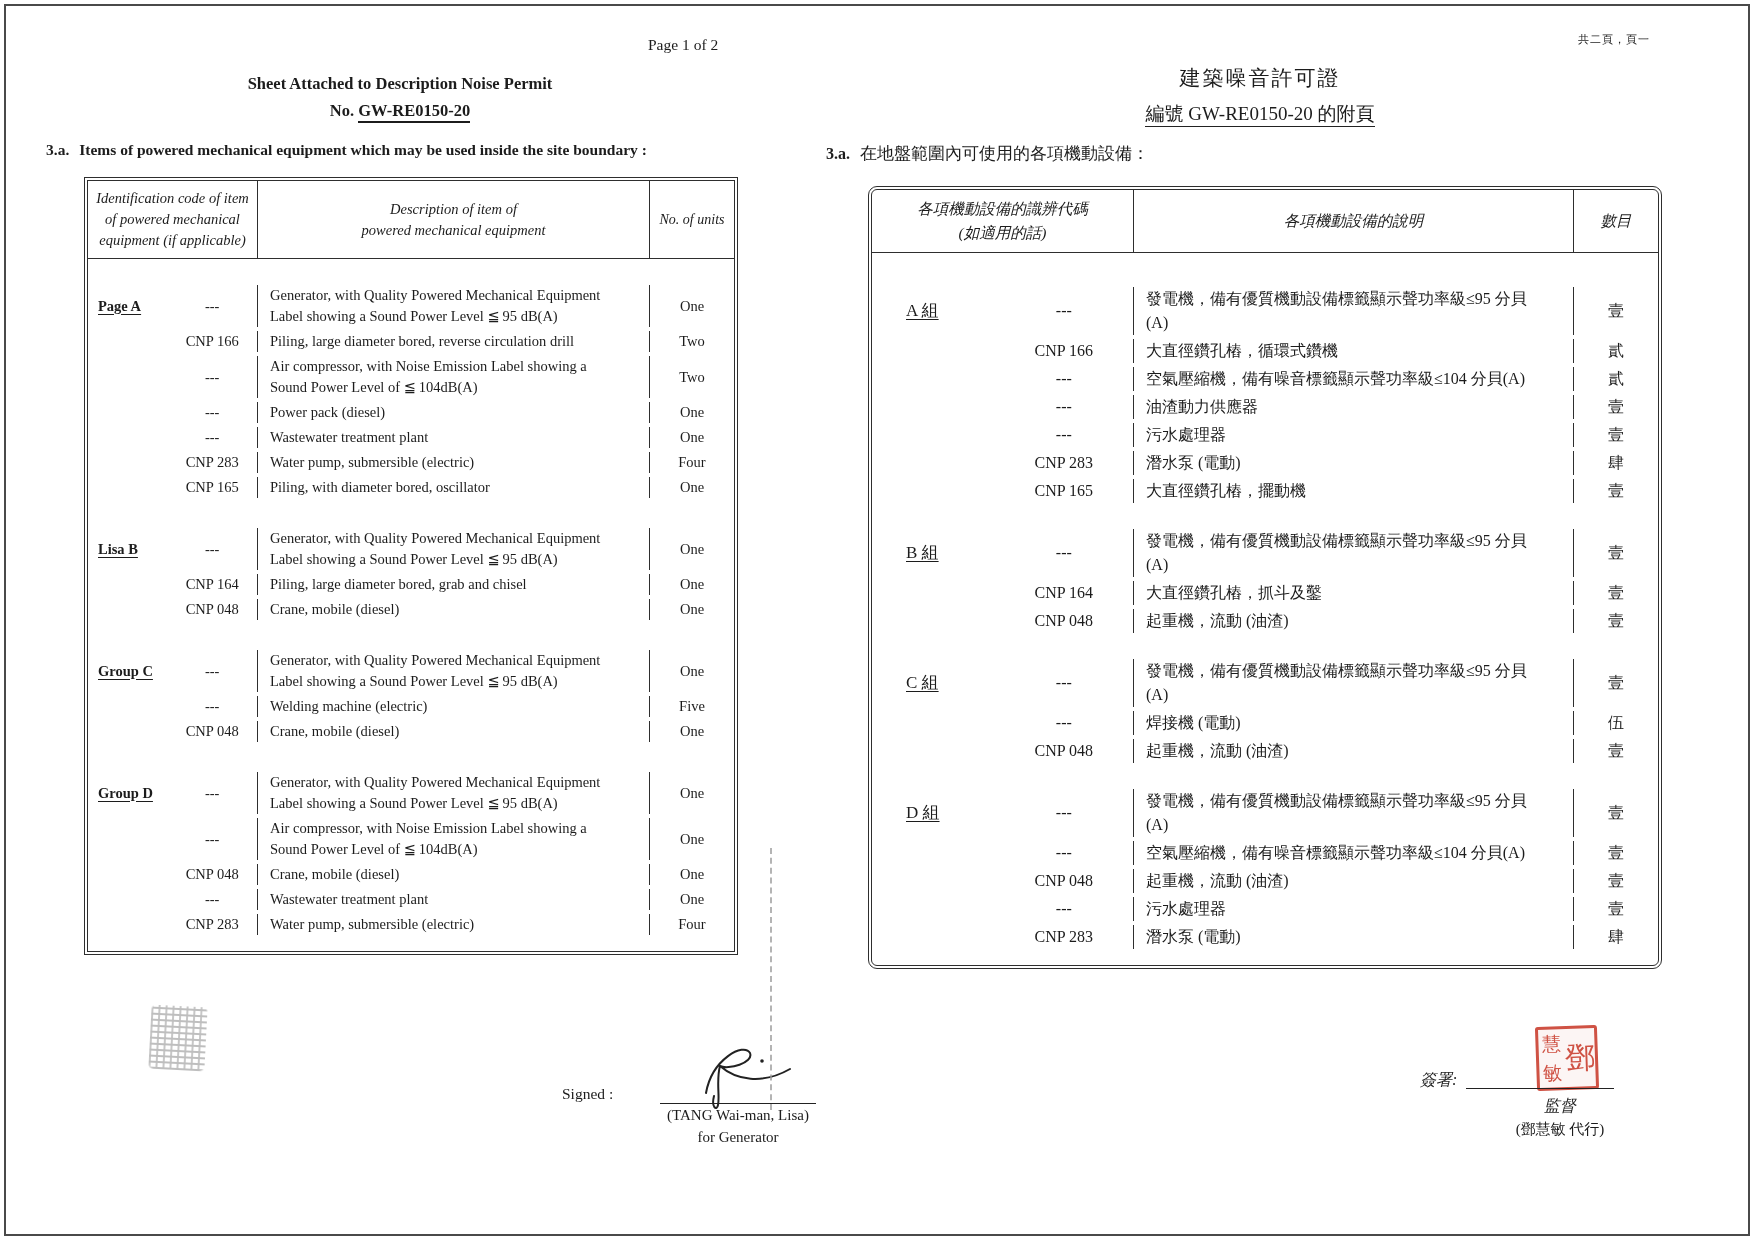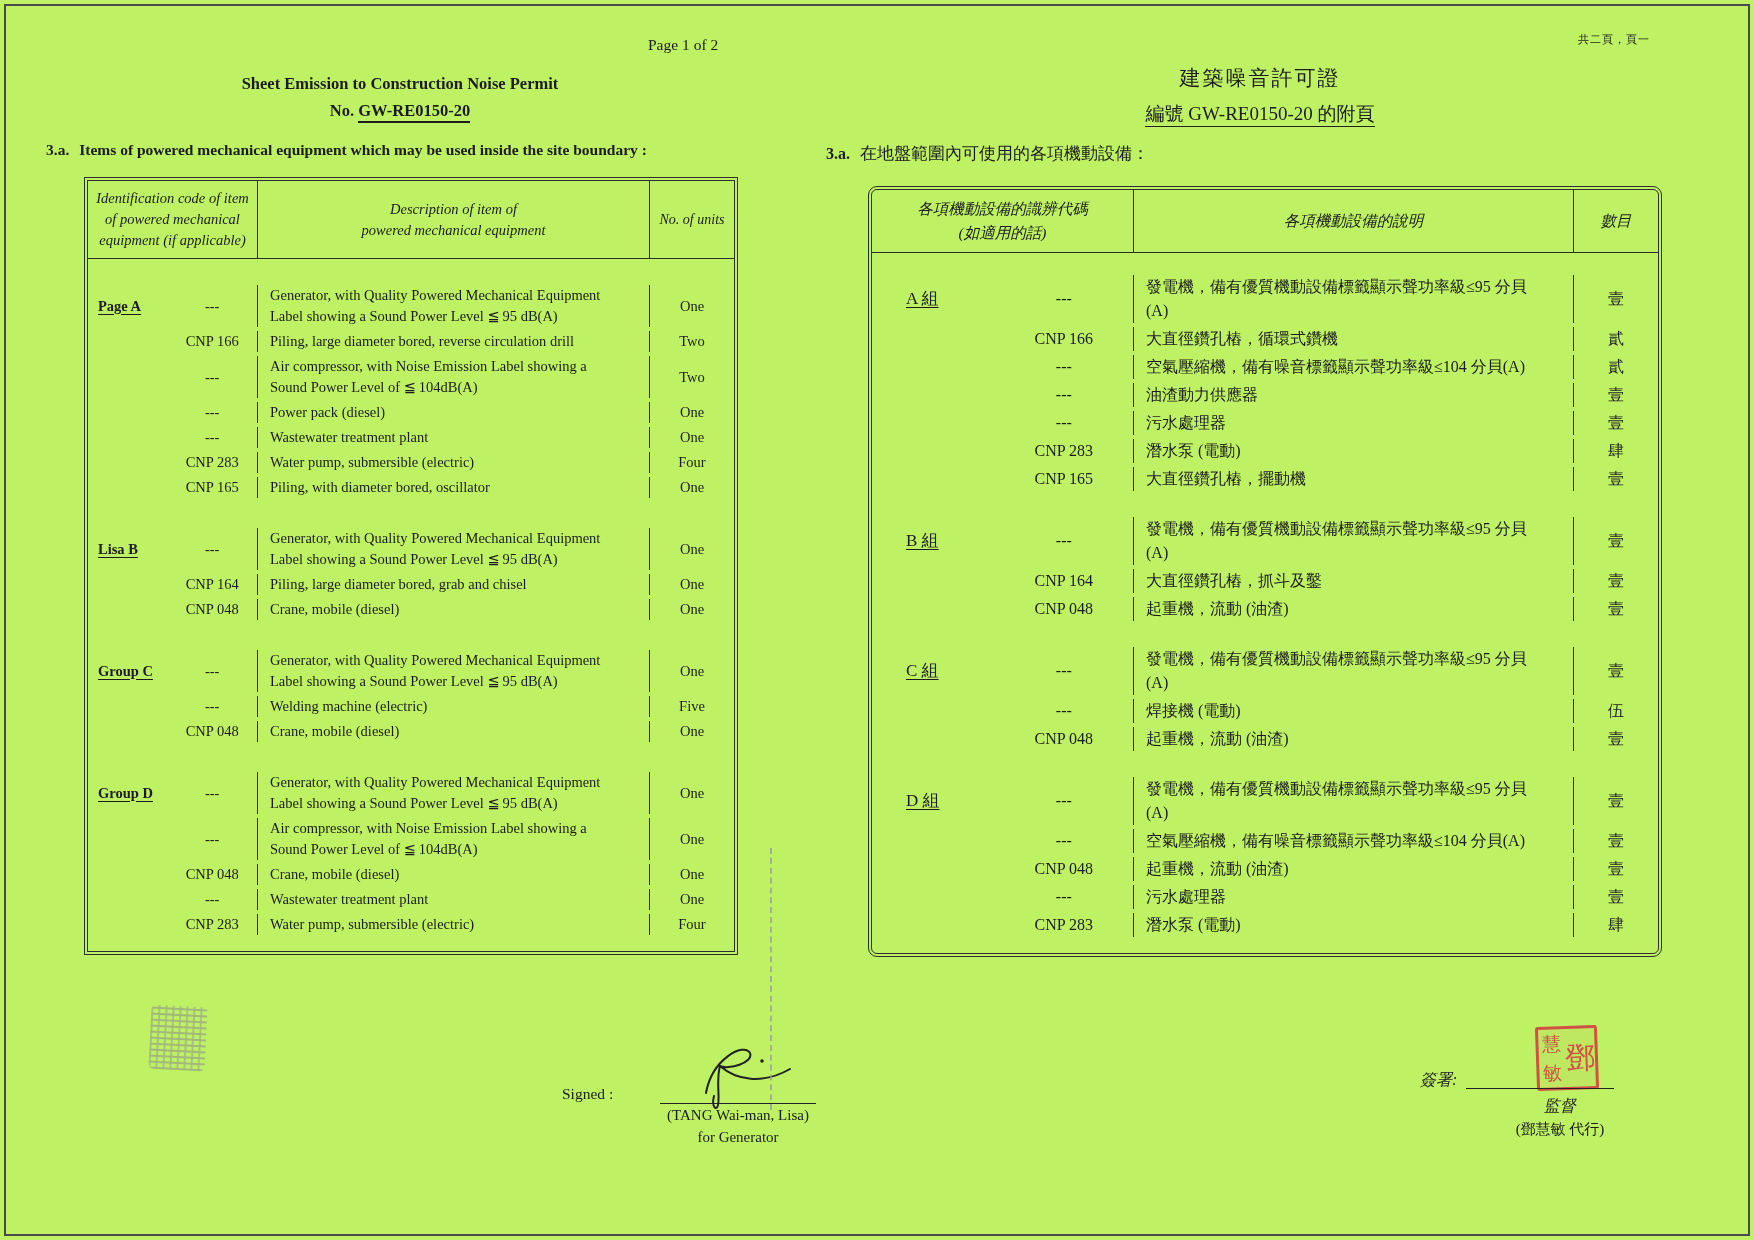--- a/index.html
+++ b/index.html
@@ -1,16 +1,16 @@
 <!DOCTYPE html>
 <html><head>
 <meta charset="utf-8">
 <style>
   html,body{margin:0;padding:0;background:#e8e8e8;}
-  .canvas{position:relative;width:1754px;height:1240px;background:#bef264;overflow:hidden;
+  .canvas{position:relative;width:1754px;height:1240px;background:#ffffff;overflow:hidden;
           font-family:"Liberation Serif","DejaVu Serif",serif;color:#1c1c1c;}
   .outer-border{position:absolute;inset:4px;border:2px solid #4a4a4a;pointer-events:none;}
 
   
   .pageno-en{position:absolute;left:648px;top:36px;font-size:15.5px;}
   .pageno-zh{position:absolute;left:1578px;top:32px;font-size:11px;letter-spacing:1px;}
 
   .title-en{position:absolute;left:70px;top:74px;width:660px;text-align:center;}
   .title-en .t1{font-size:16.5px;font-weight:bold;}
   .title-en .t2{font-size:16.5px;font-weight:bold;margin-top:7px;}
@@ -41,21 +41,21 @@
   .en-table .thead .cell-units{font-size:14px;}
 
   .cell-id{border-right:1.5px solid #2e2e2e;}
   .cell-desc{border-right:1.5px solid #2e2e2e;}
 
   .tbody{padding:12px 0 14px 0;}
   .trow{display:grid;grid-template-columns:var(--c1) var(--c2) var(--c3);padding:2px 0;}
   .trow.group-start{margin-top:26px;}
   .tbody .trow.group-start:first-child{margin-top:12px;}
   .zh-table .trow.group-start{margin-top:22px;}
-  .zh-table .tbody .trow.group-start:first-child{margin-top:8px;}
+  .zh-table .tbody .trow.group-start:first-child{margin-top:20px;}
 
   .trow .cell-id{display:grid;grid-template-columns:47% 53%;align-items:center;}
   .group{padding-left:10px;font-weight:bold;text-decoration:underline;text-underline-offset:3px;}
   .zh-table .group{font-weight:normal;padding-left:34px;font-size:17px;}
   .code{text-align:center;}
   .trow .cell-desc{display:flex;align-items:center;padding:0 8px 0 12px;white-space:pre-line;}
   .trow .cell-units{display:flex;align-items:center;justify-content:center;text-align:center;}
 
   
   .sign-en{position:absolute;left:540px;top:1035px;width:300px;height:115px;}
@@ -92,21 +92,21 @@
 </head>
 <body>
 
 <div class="canvas">
   <div class="outer-border"></div>
 
   <section>
     <div class="pageno-en">Page 1 of 2</div>
 
     <div class="title-en">
-      <div class="t1">Sheet Emission to Construction Noise Permit</div>
+      <div class="t1">Sheet Attached to Description Noise Permit</div>
       <div class="t2">
         <span>No.</span>
         <span class="u">GW-RE0150-20</span>
       </div>
     </div>
 
     <div class="section-en">
       <span class="num">3.a.</span><span>Items of powered mechanical equipment which may be used inside the site boundary :</span>
     </div>
 

